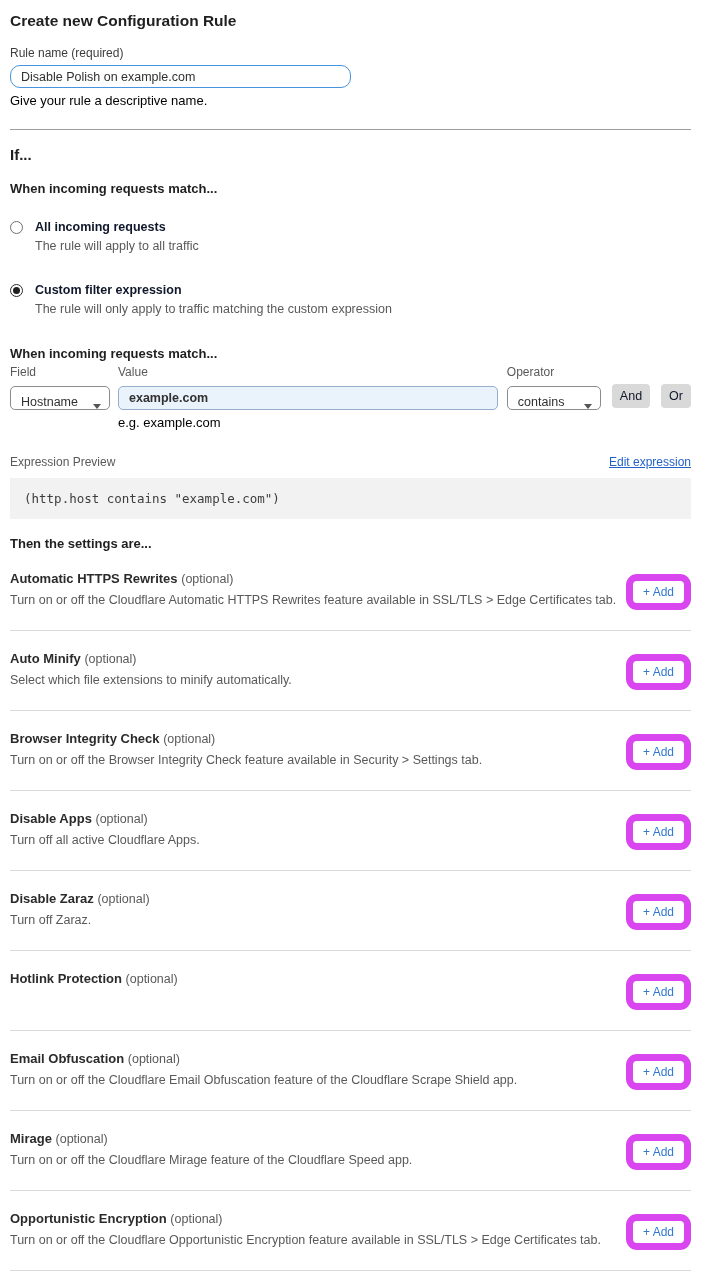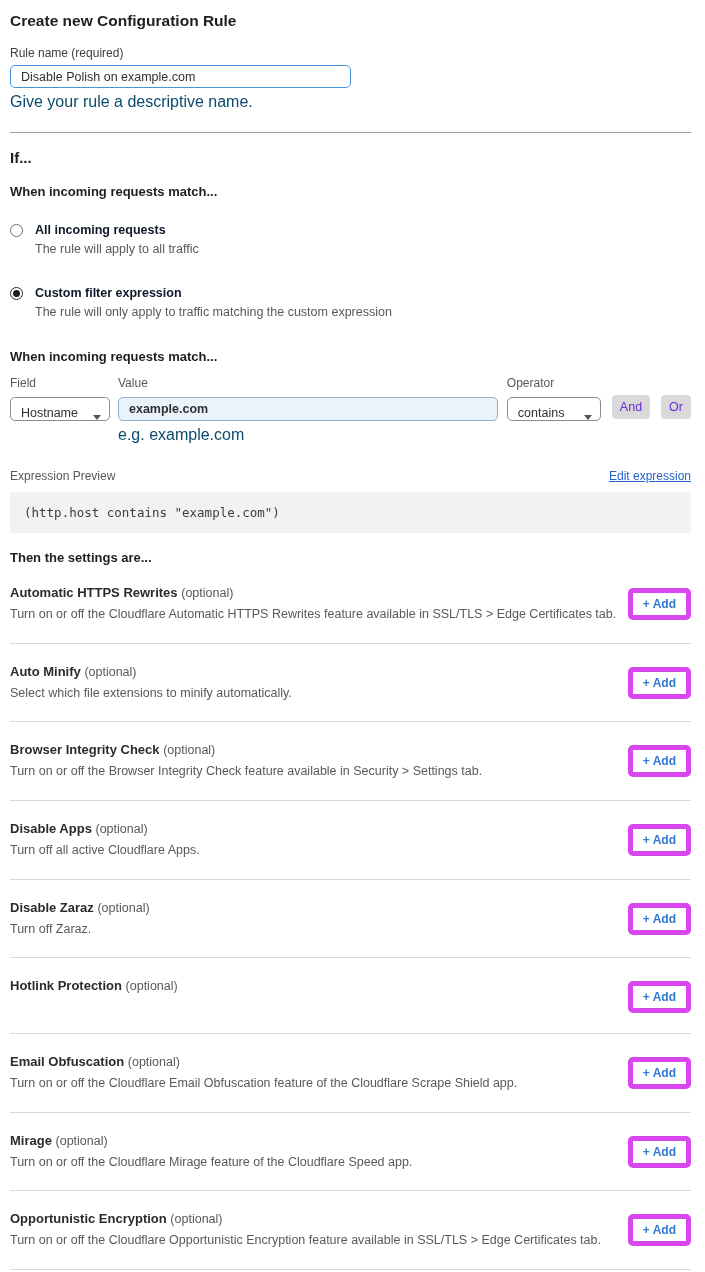--- a/index.html
+++ b/index.html
@@ -23,31 +23,31 @@
     display: block;
     font-size: 12px;
     color: #3d3d3d;
     margin-bottom: 5px;
   }
   .text-input {
     display: block;
     width: 341px;
     height: 23px;
     border: 1px solid #4693e0;
-    border-radius: 5px;
+    border-radius: 10px;
     padding: 0 10px;
     font-family: "Liberation Sans", "DejaVu Sans", sans-serif;
     font-size: 12.5px;
     color: #313131;
     outline: none;
     background: #ffffff;
   }
   .help-text {
-    font-size: 16px;
-    color: #0c4a6e;
+    font-size: 13px;
+    color: #000000;
     margin-top: 5px;
   }
   .divider-strong {
     border: none;
     border-top: 1px solid #9e9e9e;
     margin: 21px 0 0 0;
   }
   .h-if {
     font-size: 15px;
     font-weight: bold;
@@ -86,21 +86,21 @@
     border-radius: 50%;
     background: #1f1f1f;
   }
   .radio-texts { padding-left: 3px; }
   .radio-title { font-size: 12.5px; font-weight: bold; color: #0f172a; line-height: 1.2; }
   .radio-desc  { font-size: 12.5px; color: #595959; margin-top: 4px; line-height: 1.2; }
   .builder { margin-top: 2px; }
   .builder-row {
     display: flex;
     align-items: flex-start;
-    margin-top: 12px;
+    margin-top: 4px;
   }
   .col { display: flex; flex-direction: column; }
   .col-field { width: 100px; margin-right: 8px; }
   .col-operator { width: 94px; margin-right: 11px; }
   .col-value { flex: 1 1 auto; margin-right: 9px; }
   .mini-label { font-size: 12px; color: #595959; margin-bottom: 7px; }
   .select-box {
     height: 24px;
     border: 1px solid #8c8c8c;
     border-radius: 5px;
@@ -131,21 +131,21 @@
     font-size: 12.5px;
     font-weight: bold;
     color: #313131;
     outline: none;
   }
   .logic-btn {
     height: 24px;
     border: none;
     border-radius: 4px;
     background: #d9d9d9;
-    color: #6d28d9;
+    color: #0f172a;
     font-family: "Liberation Sans", "DejaVu Sans", sans-serif;
     font-size: 12.5px;
     padding: 0 8px;
     cursor: pointer;
     align-self: flex-end;
   }
   .logic-and { margin-right: 11px; min-width: 33px; }
   .logic-or { min-width: 27px; }
   .btn-offset { margin-top: 19px; }
   .preview-head {
@@ -181,29 +181,28 @@
     align-items: flex-start;
     padding: 20px 0 20px 0;
     border-bottom: 1px solid #d9d9d9;
   }
   .setting-title { font-size: 13px; font-weight: bold; color: #2b2b2b; }
   .setting-optional { font-weight: normal; color: #595959; font-size: 12.5px; }
   .setting-desc { font-size: 12.5px; color: #595959; margin-top: 7px; line-height: 1.25; }
   .add-btn {
     flex: 0 0 auto;
     background: #ffffff;
-    border: 5px solid #d946ef;
-    border-radius: 5px;
+    border: 7px solid #d946ef;
+    border-radius: 11px;
     color: #3178d0;
     font-family: "Liberation Sans", "DejaVu Sans", sans-serif;
     font-size: 12px;
     padding: 4px 10px;
     margin-top: 3px;
     cursor: pointer;
-    font-weight: bold;
   }
 </style>
 </head>
 <body>
 
 <h1 class="page-title">Create new Configuration Rule</h1>
 
 <div>
   <label class="field-label">Rule name (required)</label>
   <input class="text-input" type="text" value="Disable Polish on example.com" style="">

